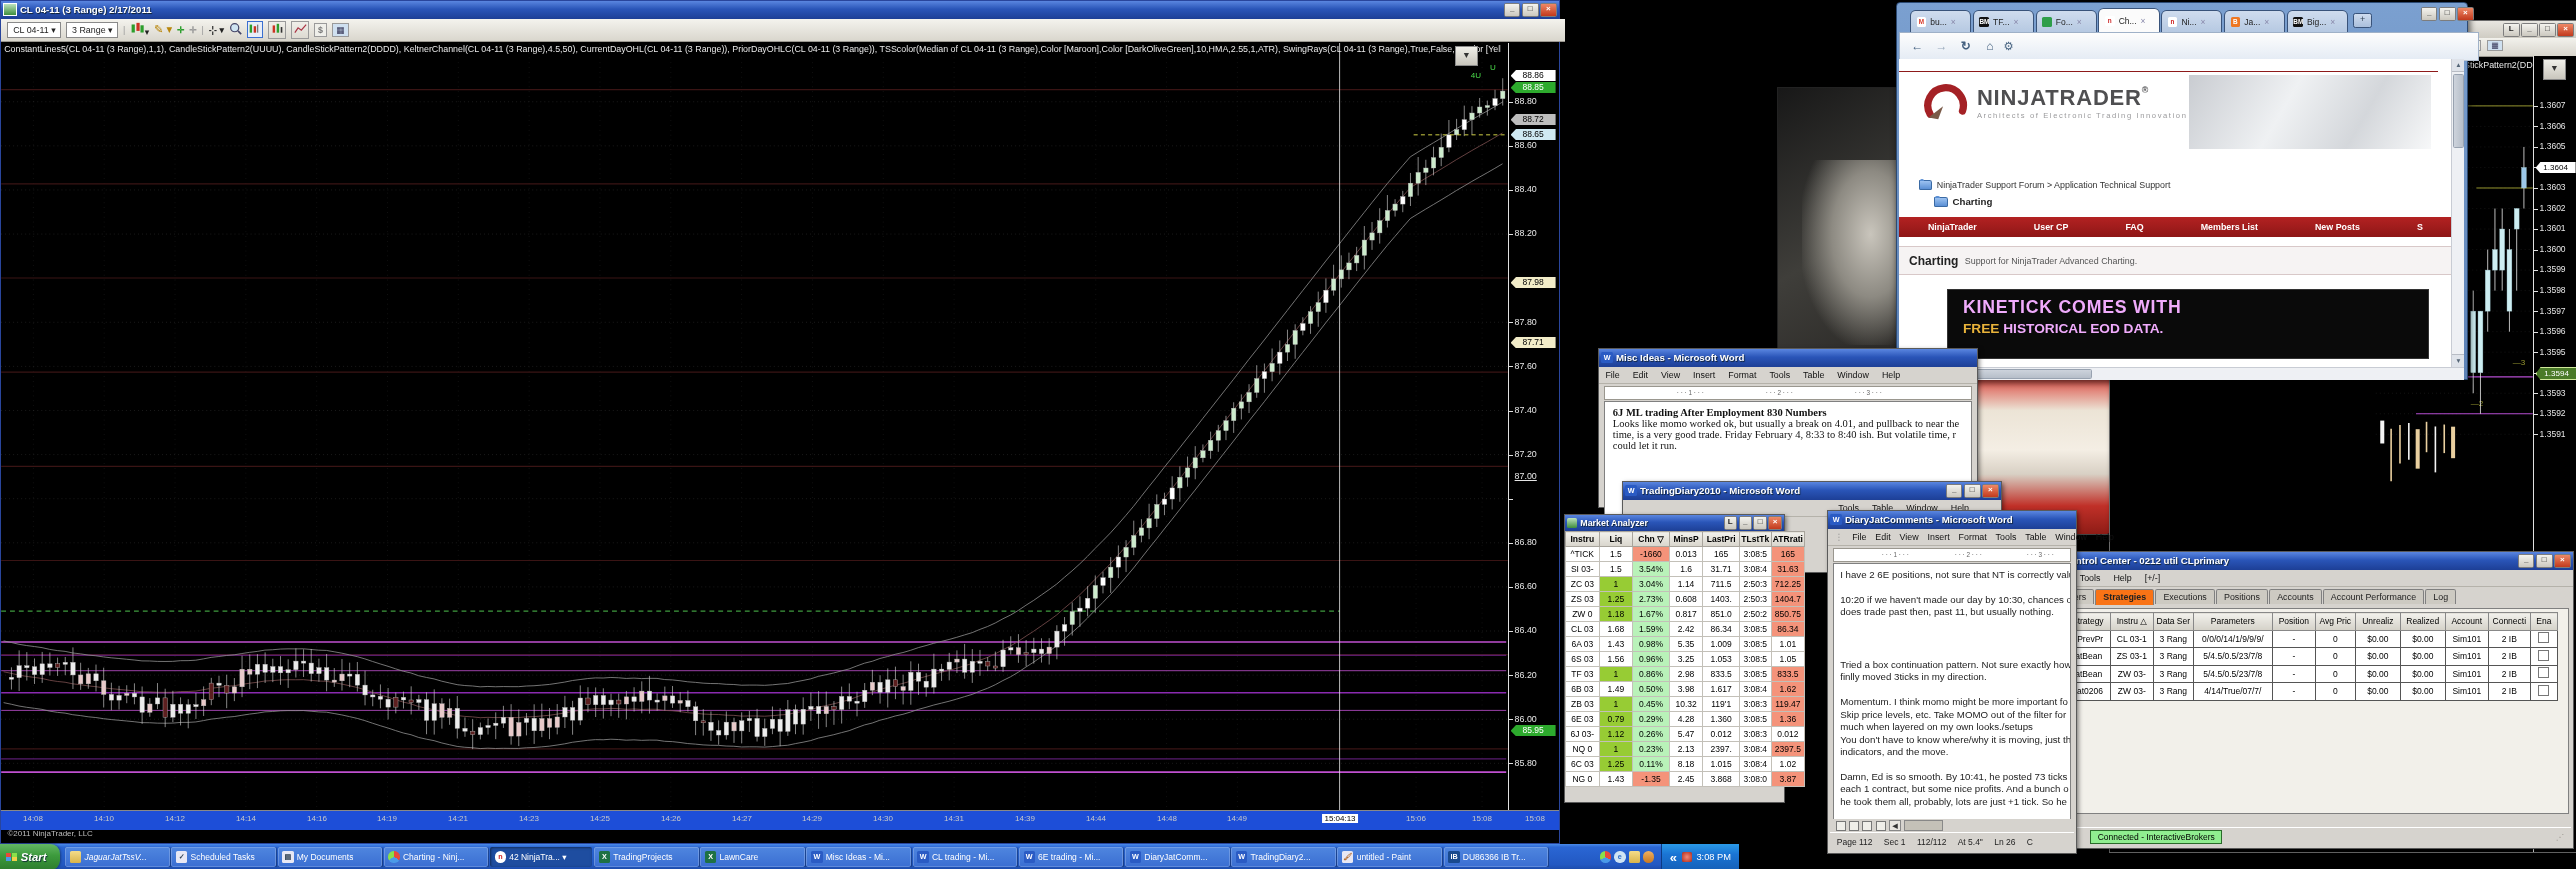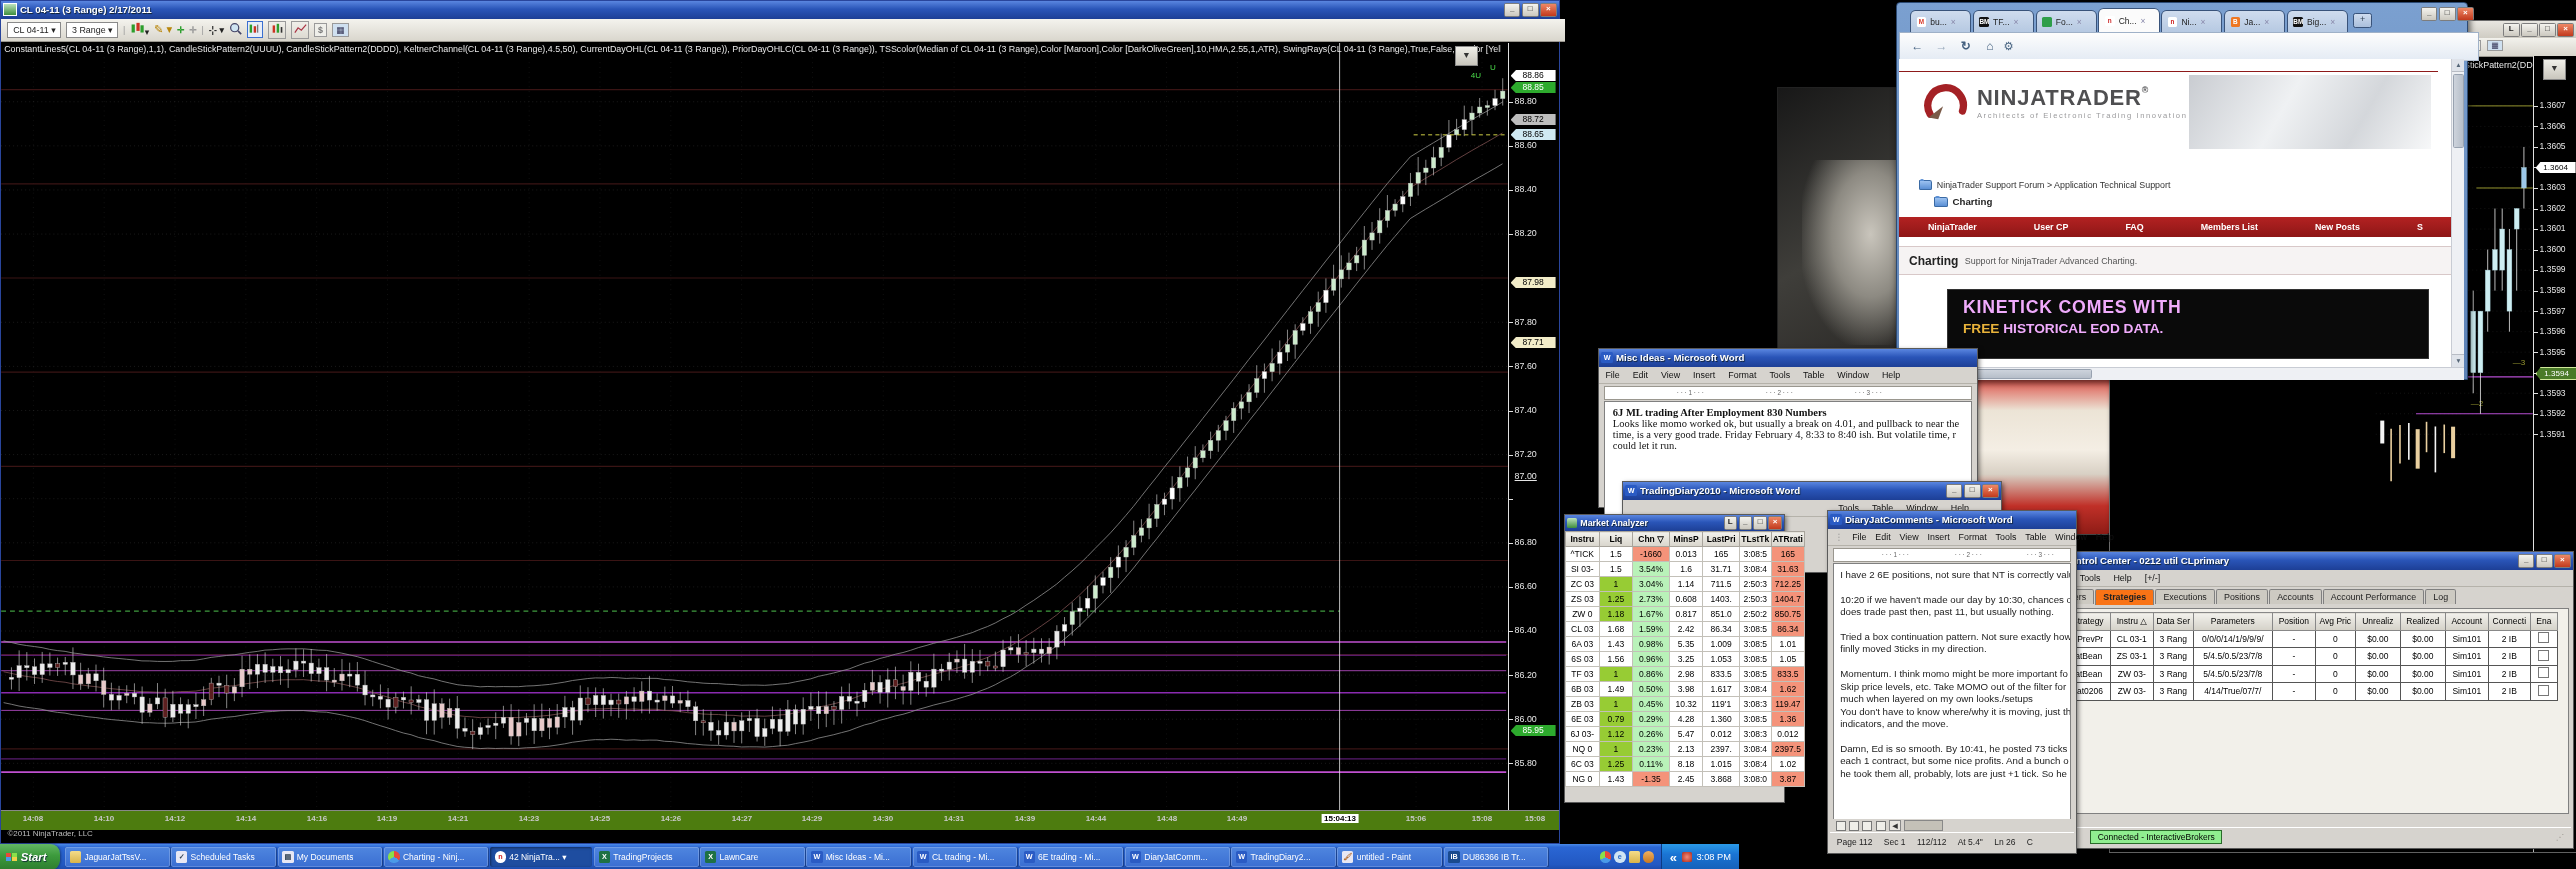--- a/index.html
+++ b/index.html
@@ -606,21 +606,21 @@
       <div class="abs" style="left: 0px; top: 720px; width: 4px; height: 0.8px; background: rgb(224, 224, 224);"></div>
       <div class="alabel" style="top: 27px; background: rgb(255, 255, 255); color: rgb(0, 0, 0);">88.86</div>
       <div class="alabel" style="top: 39px; background: rgb(45, 170, 45); color: rgb(255, 255, 255);">88.85</div>
       <div class="alabel" style="top: 71px; background: rgb(189, 189, 189); color: rgb(0, 0, 0);">88.72</div>
       <div class="alabel" style="top: 86px; background: rgb(207, 233, 242); color: rgb(0, 0, 0);">88.65</div>
       <div class="alabel" style="top: 234px; background: rgb(242, 236, 200); color: rgb(0, 0, 0);">87.98</div>
       <div class="alabel" style="top: 294px; background: rgb(242, 236, 200); color: rgb(0, 0, 0);">87.71</div>
       <div class="alabel" style="top: 682px; background: rgb(45, 170, 45); color: rgb(255, 255, 255);">85.95</div>
     </div>
 
-  <div id="cl-times" class="abs" style="left:0;top:809px;width:1558px;height:18.5px;background:#4d7c0f;border-top:0.8px solid #888;font-weight:bold;">
+  <div id="cl-times" class="abs" style="left:0;top:809px;width:1558px;height:18.5px;background:#1d4ed8;border-top:0.8px solid #888;">
       <div class="tl" style="left: 32px;">14:08</div>
       <div class="tl" style="left: 103px;">14:10</div>
       <div class="tl" style="left: 174px;">14:12</div>
       <div class="tl" style="left: 245px;">14:14</div>
       <div class="tl" style="left: 316px;">14:16</div>
       <div class="tl" style="left: 386px;">14:19</div>
       <div class="tl" style="left: 457px;">14:21</div>
       <div class="tl" style="left: 528px;">14:23</div>
       <div class="tl" style="left: 599px;">14:25</div>
       <div class="tl" style="left: 670px;">14:26</div>
@@ -1199,21 +1199,21 @@
       <span class="rt" style="left:121px;">· · · 2 · · ·</span>
       <span class="rt" style="left:193px;">· · · 3 · · ·</span>
   </div>
   <div class="doc" style="height:251px;padding:4.8px 6.4px;font-size:9.7px;color:#222;line-height:1.28;">
     <div id="diary-lines">
         <div style="white-space: nowrap;">I have 2 6E positions, not sure that NT is correctly valu</div>
         <div style="white-space: nowrap;">&nbsp;</div>
         <div style="white-space: nowrap;">10:20 if we haven't made our day by 10:30, chances o</div>
         <div style="white-space: nowrap;">does trade past then, past 11, but usually nothing.</div>
         <div style="white-space: nowrap;">&nbsp;</div>
-        <div style="white-space: nowrap;">Tried a box continuation pattern.  Not sure exactly how</div>
+        <div style="white-space: nowrap; margin-top: 28px;">Tried a box continuation pattern.  Not sure exactly how</div>
         <div style="white-space: nowrap;">finlly moved 3ticks in my direction.</div>
         <div style="white-space: nowrap;">&nbsp;</div>
         <div style="white-space: nowrap;">Momentum.  I think momo might be more important fo</div>
         <div style="white-space: nowrap;">Skip price levels, etc.  Take MOMO out of the filter for</div>
         <div style="white-space: nowrap;">much when layered on my own looks./setups</div>
         <div style="white-space: nowrap;">You don't have to know where/why it is moving, just th</div>
         <div style="white-space: nowrap;">indicators, and the move.</div>
         <div style="white-space: nowrap;">&nbsp;</div>
         <div style="white-space: nowrap;">Damn, Ed is so smooth.  By 10:41, he posted 73 ticks</div>
         <div style="white-space: nowrap;">each 1 contract, but some nice profits.  And a bunch o</div>
@@ -1244,21 +1244,21 @@
         <span style="width:4.8px;height:4px;background:#e84a3a;"></span>
         <span style="width:4.8px;height:4px;background:#8ae04a;"></span>
         <span style="width:4.8px;height:4px;background:#4a9ae8;"></span>
         <span style="width:4.8px;height:4px;background:#f0d04a;"></span>
       </span>
     <span>Start</span>
   </div>
   <div id="tk-buttons" style="display:flex;align-items:center;flex:1;overflow:hidden;margin-left:4.8px;">
       <div class="tkb" style="width: 95px;">
         <span class="tico" style="background: linear-gradient(rgb(244, 220, 138), rgb(217, 180, 74)); color: rgb(122, 90, 16);"></span>
-        <span style="overflow: hidden;">JaguarJatTssV...</span>
+        <span style="overflow: hidden; font-style: italic;">JaguarJatTssV...</span>
       </div>
       <div class="tkb" style="width: 95px;">
         <span class="tico" style="background: rgb(232, 232, 244); color: rgb(51, 68, 85);">✓</span>
         <span style="overflow: hidden;">Scheduled Tasks</span>
       </div>
       <div class="tkb" style="width: 95px;">
         <span class="tico" style="background: rgb(232, 232, 244); color: rgb(51, 68, 85);">▤</span>
         <span style="overflow: hidden;">My Documents</span>
       </div>
       <div class="tkb" style="width: 95px;">

